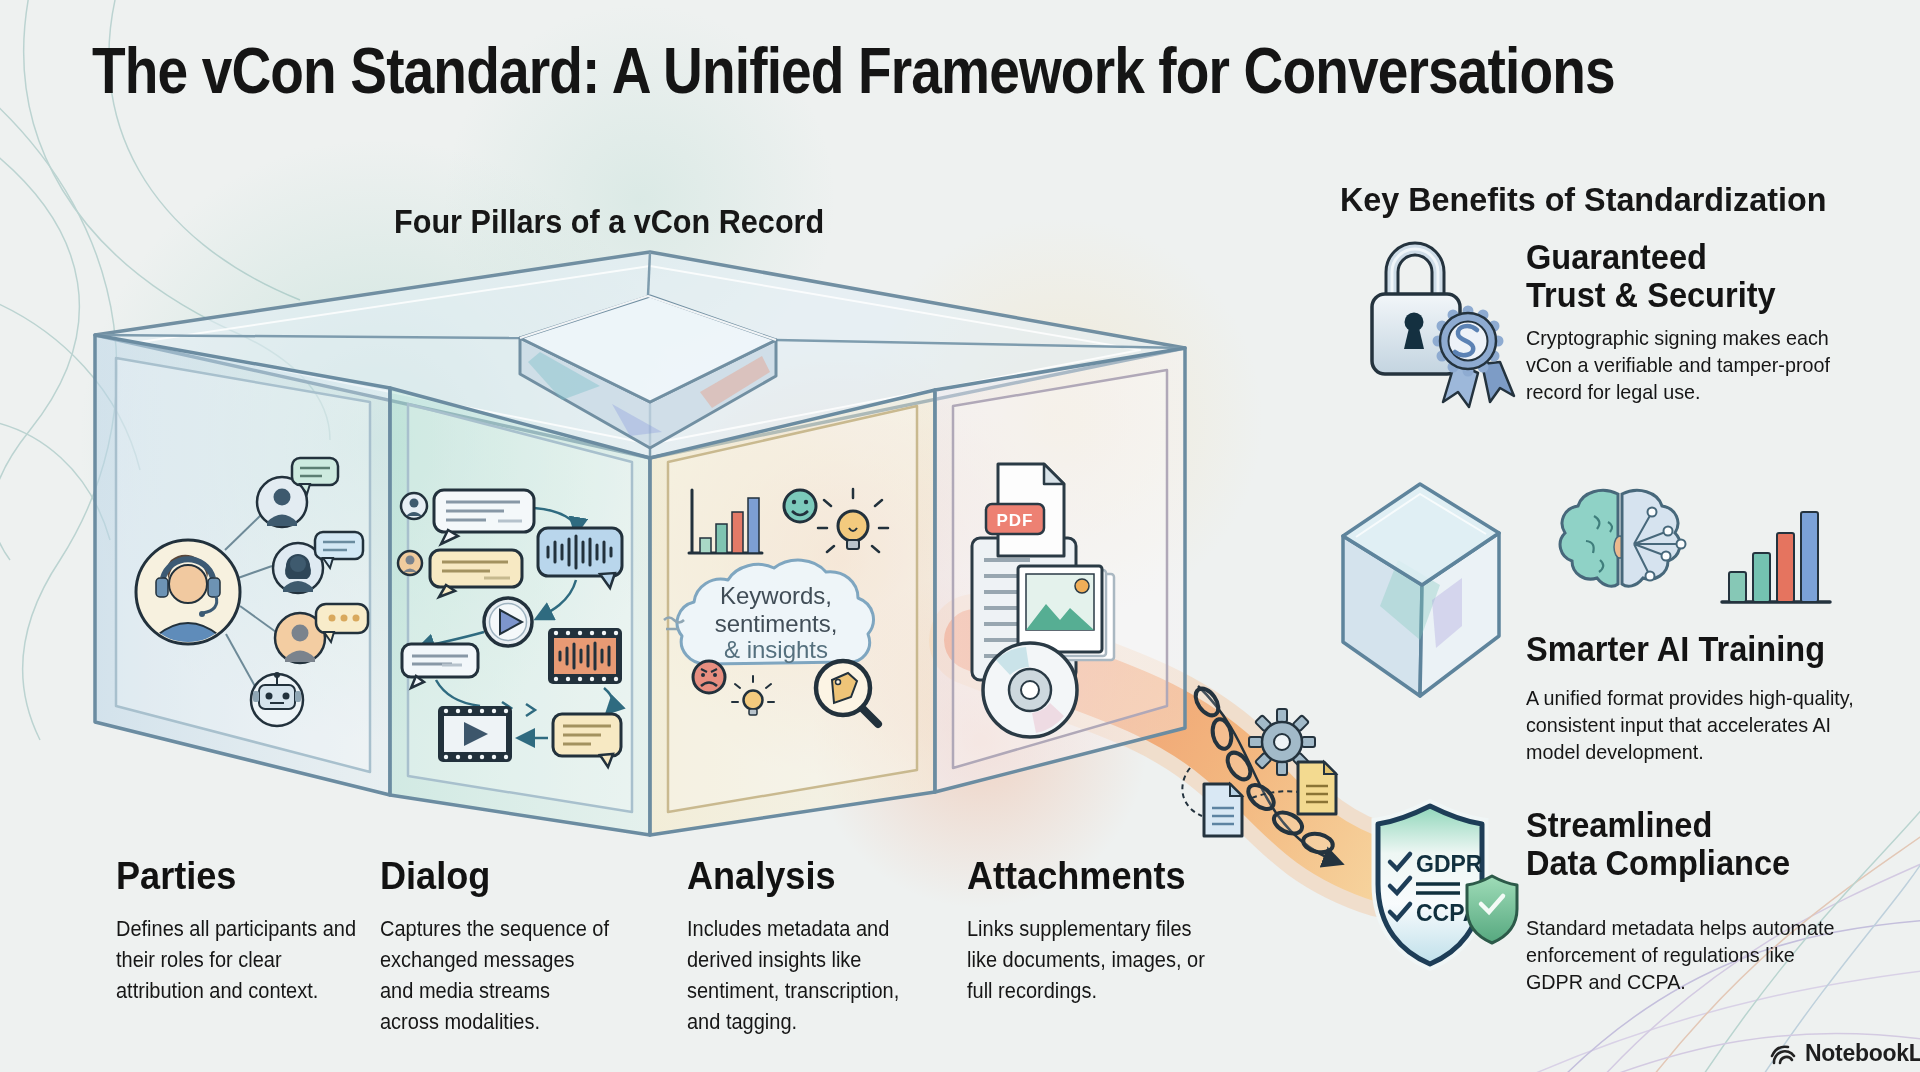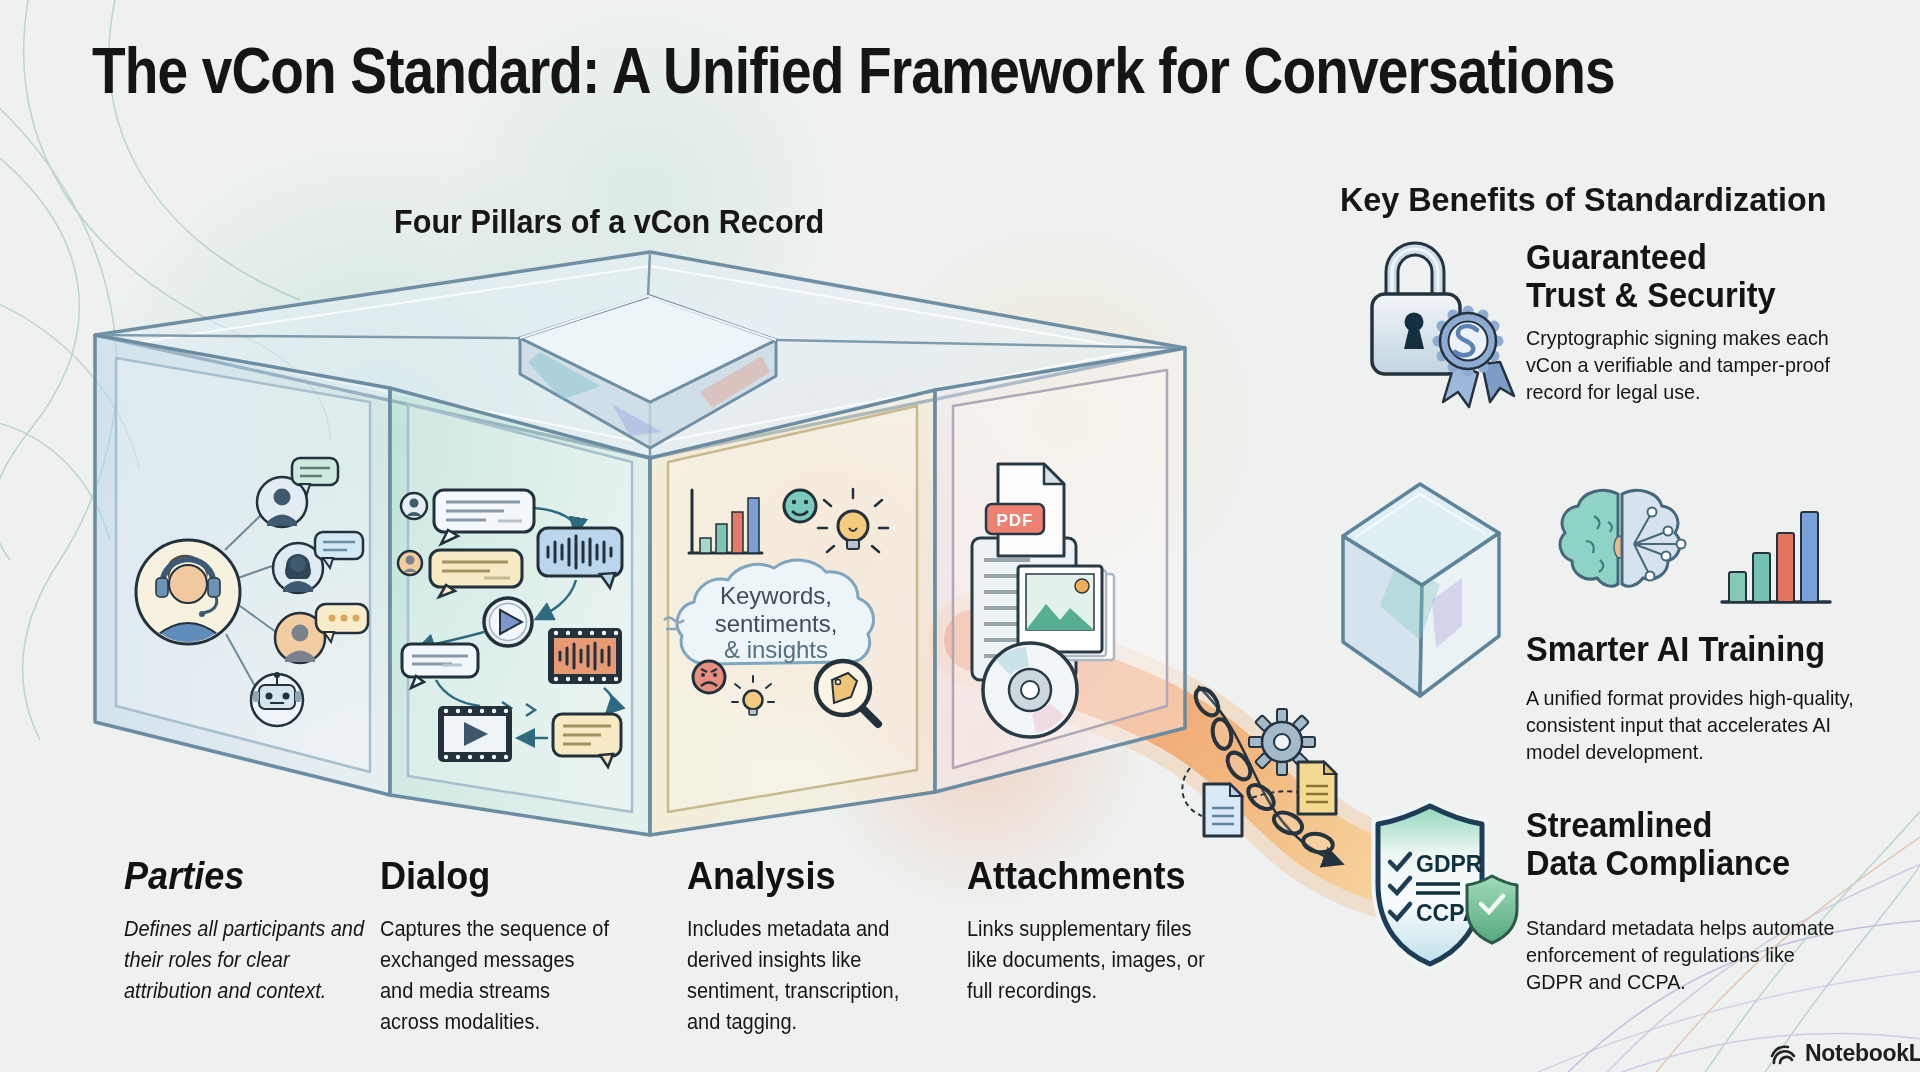--- a/index.html
+++ b/index.html
@@ -10,21 +10,21 @@
   .title{left:92px;top:34px;font-size:64px;font-weight:bold;letter-spacing:-1px;
     color:#151515;white-space:nowrap;transform:scaleX(.86);transform-origin:left top;}
   .sec-heading{font-size:34px;font-weight:bold;color:#171717;white-space:nowrap;transform-origin:left top;}
   #pillars-heading{left:394px;top:202px;transform:scaleX(.9);}
   #benefits-heading{left:1340px;top:180px;transform:scaleX(.95);}
   .pillar{position:absolute;top:854px;}
   .pillar-name{font-size:38px;font-weight:bold;color:#121212;line-height:44px;
     margin:0 0 16px 0;white-space:nowrap;transform:scaleX(.95);transform-origin:left top;}
   .pillar-desc{font-size:21.5px;line-height:31px;color:#161616;
     transform:scaleX(.93);transform-origin:left top;}
-  #pillar-0{left:124px;font-style:italic;} #pillar-0 .pillar-desc{width:270px;}
+  #pillar-0{left:116px;} #pillar-0 .pillar-desc{width:270px;}
   #pillar-1{left:380px;} #pillar-1 .pillar-desc{width:250px;}
   #pillar-2{left:687px;} #pillar-2 .pillar-desc{width:265px;}
   #pillar-3{left:967px;} #pillar-3 .pillar-desc{width:268px;}
   .b-title{font-size:35px;font-weight:bold;color:#141414;line-height:38px;
     white-space:nowrap;transform:scaleX(.93);transform-origin:left top;}
   .b-desc{font-size:21px;line-height:27px;color:#161616;
     transform:scaleX(.94);transform-origin:left top;}
   #b0-title{left:1526px;top:238px;} #b0-desc{left:1526px;top:324px;width:370px;}
   #b1-title{left:1526px;top:630px;} #b1-desc{left:1526px;top:684px;width:375px;}
   #b2-title{left:1526px;top:806px;} #b2-desc{left:1526px;top:914px;width:336px;}

